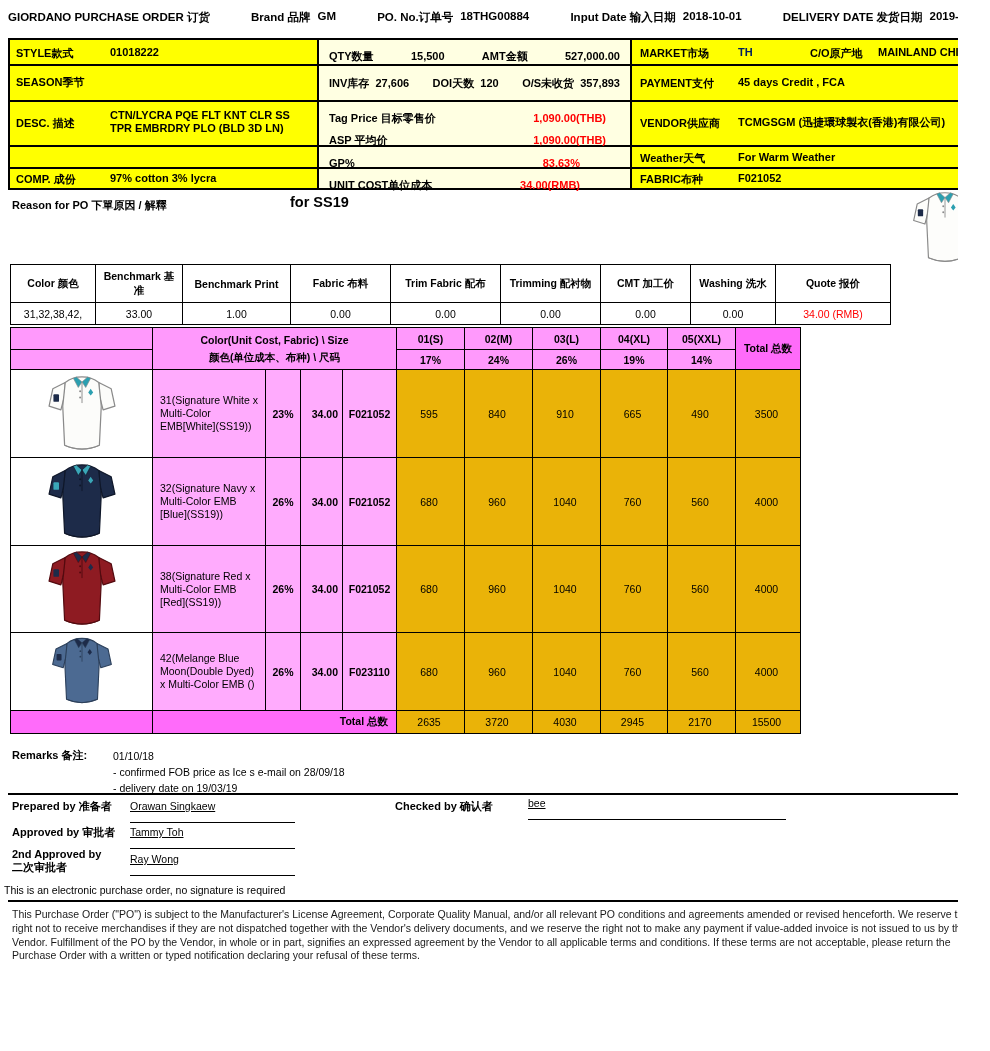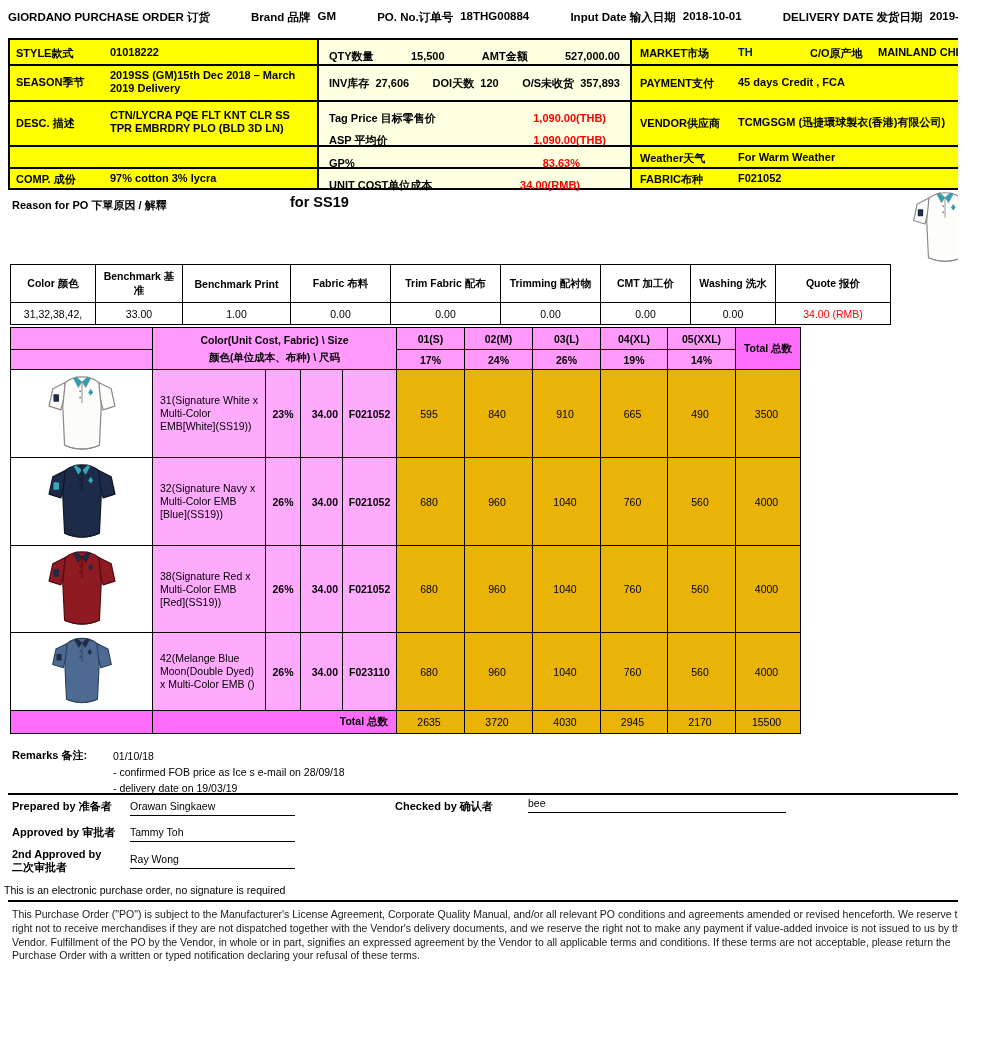--- a/index.html
+++ b/index.html
@@ -56,21 +56,21 @@
 
   
   .shirt{display:inline-block;}
 
   
   .remarks-lbl{position:absolute;left:12px;top:748px;font-size:11px;font-weight:bold;}
   .remarks-val{position:absolute;left:113px;top:748px;font-size:10.5px;line-height:16px;font-weight:normal;}
   .sig-sep{position:absolute;left:8px;top:793px;width:974px;height:2px;background:#000;}
   .sig-lbl{position:absolute;font-size:11px;font-weight:bold;line-height:13px;}
   .sig-val{position:absolute;font-size:10.5px;}
-  .uline{display:inline-block;border-bottom:1.5px solid #000;padding-bottom:3px;}
+  .uline{display:inline-block;border-bottom:1.5px solid #000;padding-bottom:10px;text-decoration:underline;}
   .note{position:absolute;left:4px;top:884px;font-size:10.5px;}
   .note-sep{position:absolute;left:8px;top:900px;width:974px;height:1.5px;background:#000;}
 
   
   .terms-en{position:absolute;left:12px;top:908px;width:966px;font-size:10.5px;line-height:13.8px;color:#1a1a1a;}
   .terms-cn{position:absolute;left:12px;top:990px;width:966px;font-size:10.5px;line-height:15px;color:#222;}
 </style>
 </head>
 <body>
 
@@ -128,21 +128,20 @@
       <span>15,500</span>
       <span>AMT金额</span>
       <span>527,000.00</span>
     </div>
     <span class="rlbl" style="top:6px">MARKET市场</span>
     <span class="rval navy" style="top:6px">TH</span>
     <span class="rlbl" style="left:800px;top:6px">C/O原产地</span>
     <span class="rlbl" style="left:868px;top:6px">MAINLAND CHINA</span>
 
     <span class="lbl" style="top:35px">SEASON季节</span>
-    <span class="val cell" style="top:29px;width:200px">2019SS (GM)15th Dec 2018 – March 2019 Delivery</span>
     <div class="midrow" style="top:26px;height:34px;justify-content:space-between">
       <span><span>INV库存</span>&nbsp;&nbsp;<span>27,606</span></span>
       <span><span>DOI天数</span>&nbsp;&nbsp;<span>120</span></span>
       <span><span>O/S未收货</span>&nbsp;&nbsp;<span>357,893</span></span>
     </div>
     <span class="rlbl" style="top:36px">PAYMENT支付</span>
     <span class="rval" style="top:36px">45 days Credit , FCA</span>
 
     <span class="lbl" style="top:76px">DESC. 描述</span>
     <span class="val cell" style="top:69px;width:198px">CTN/LYCRA PQE FLT KNT CLR SS TPR EMBRDRY PLO (BLD 3D LN)</span>

